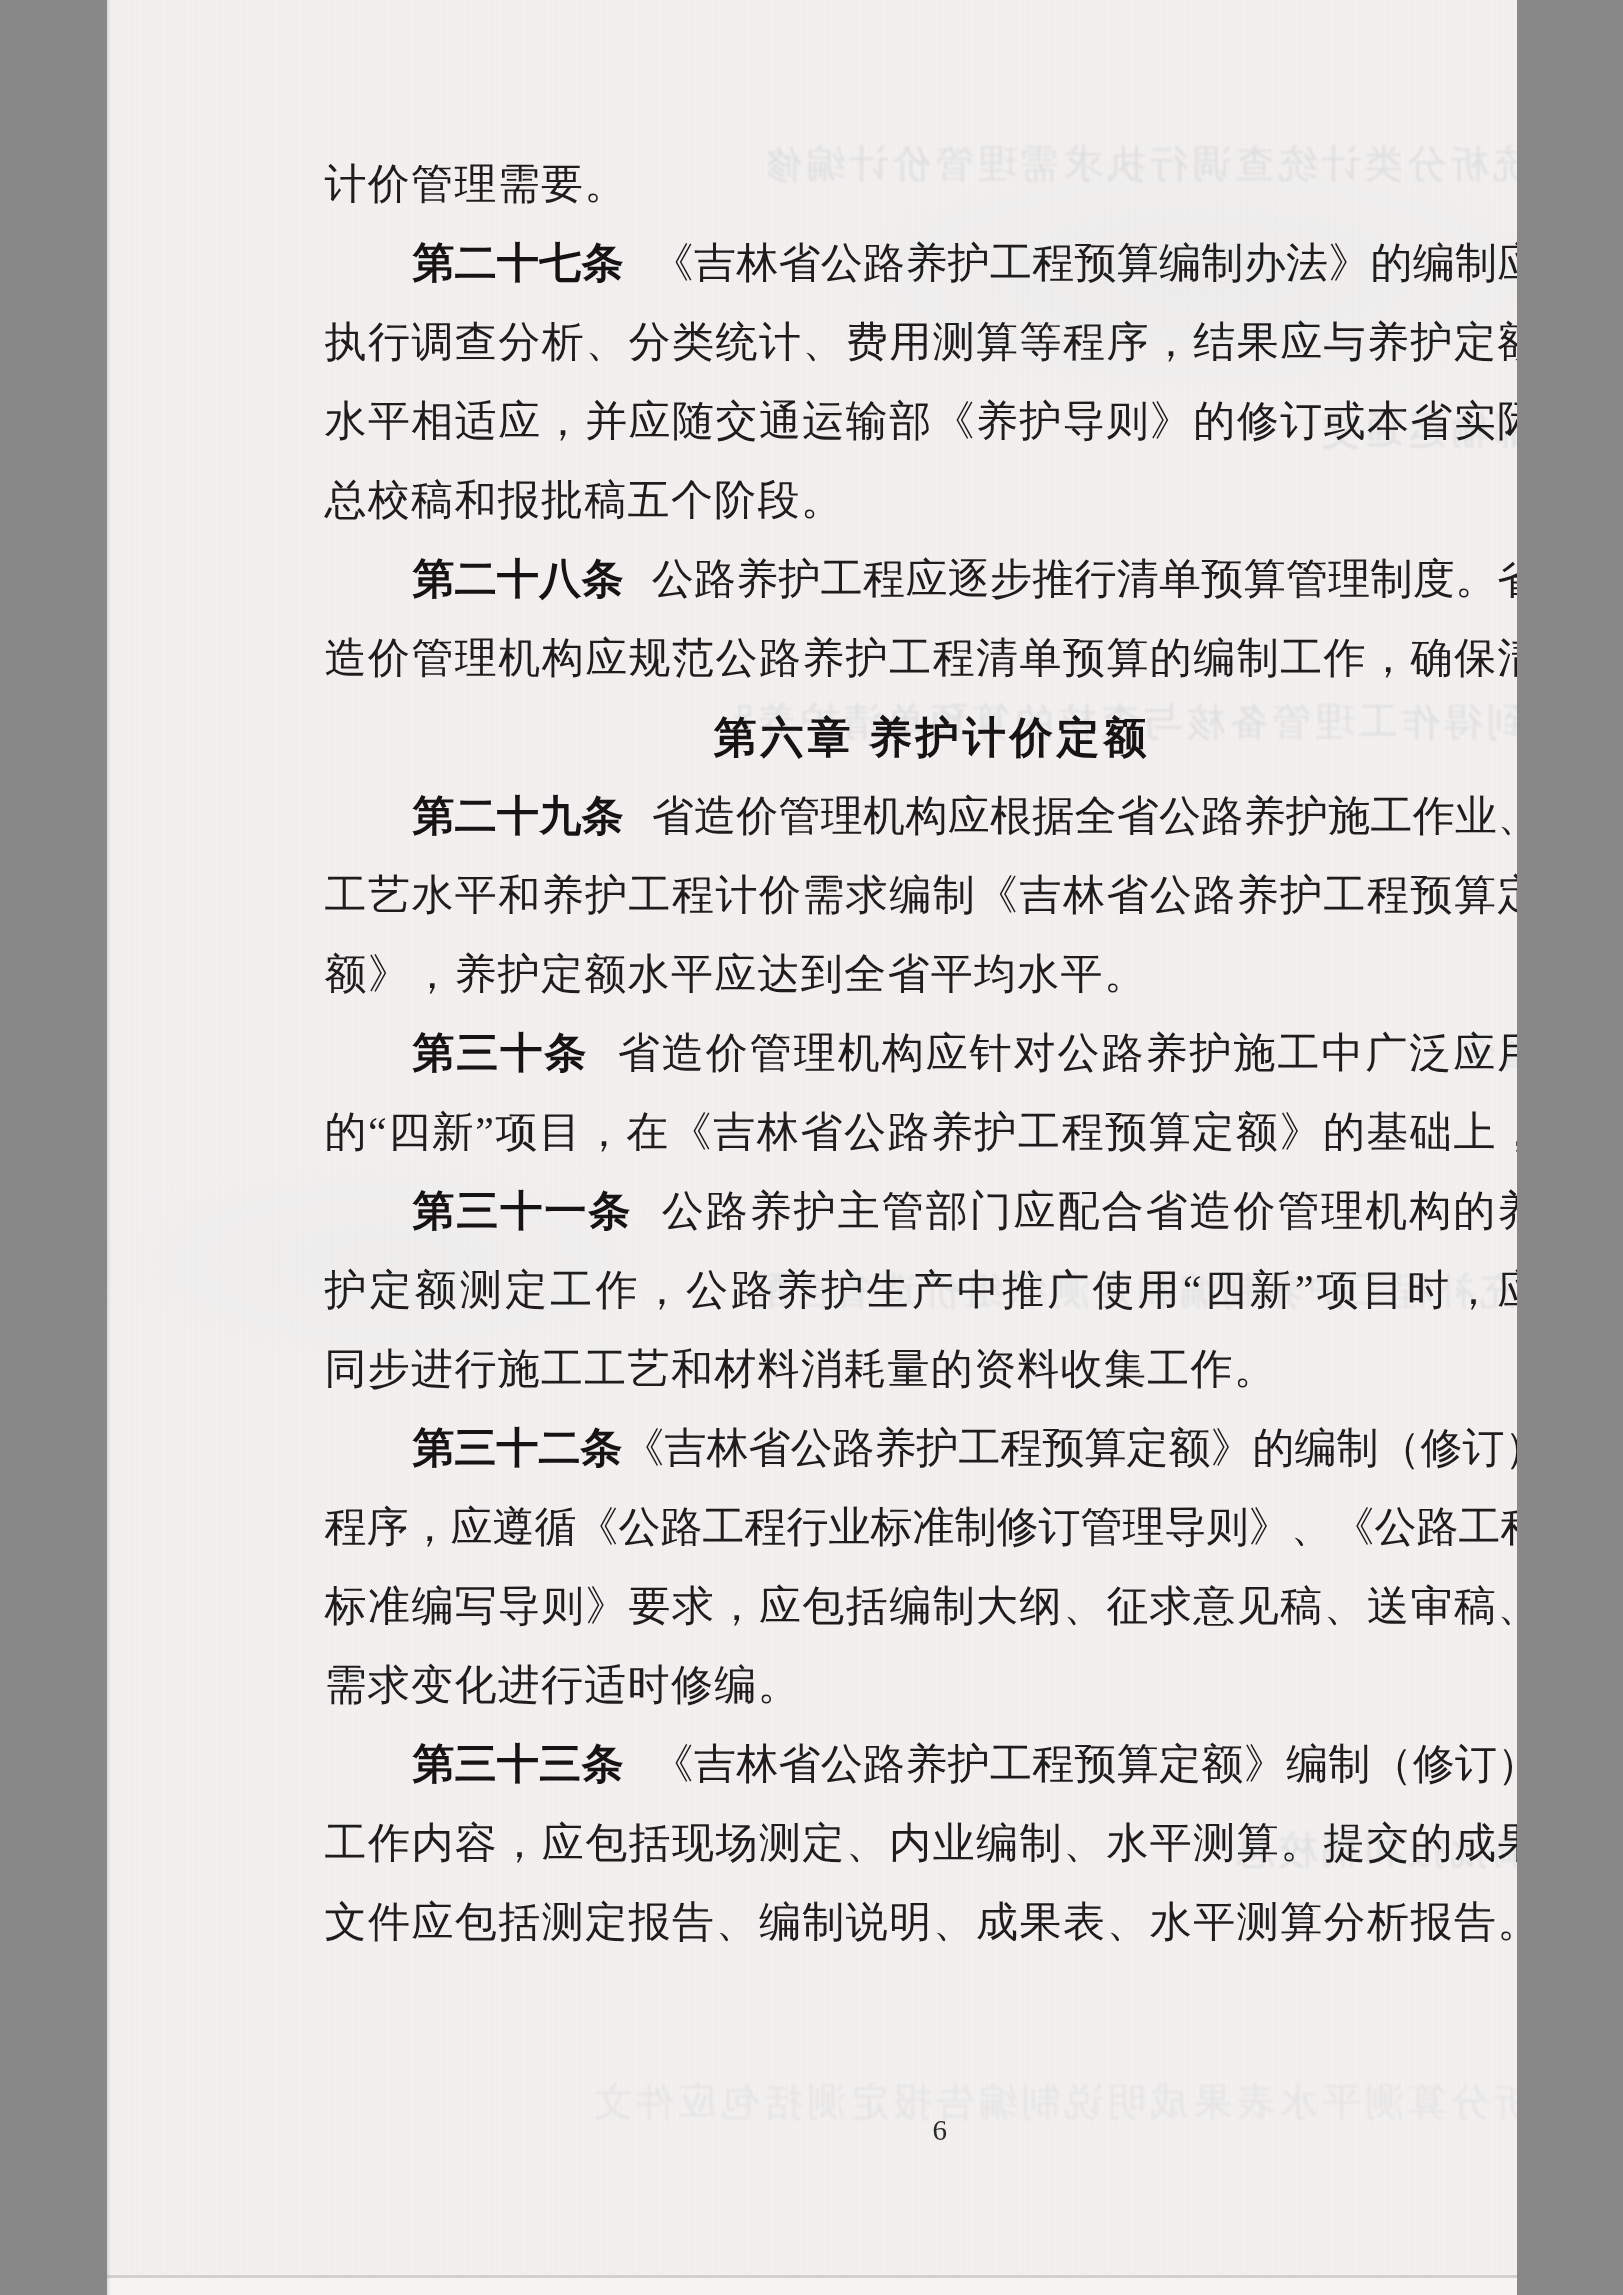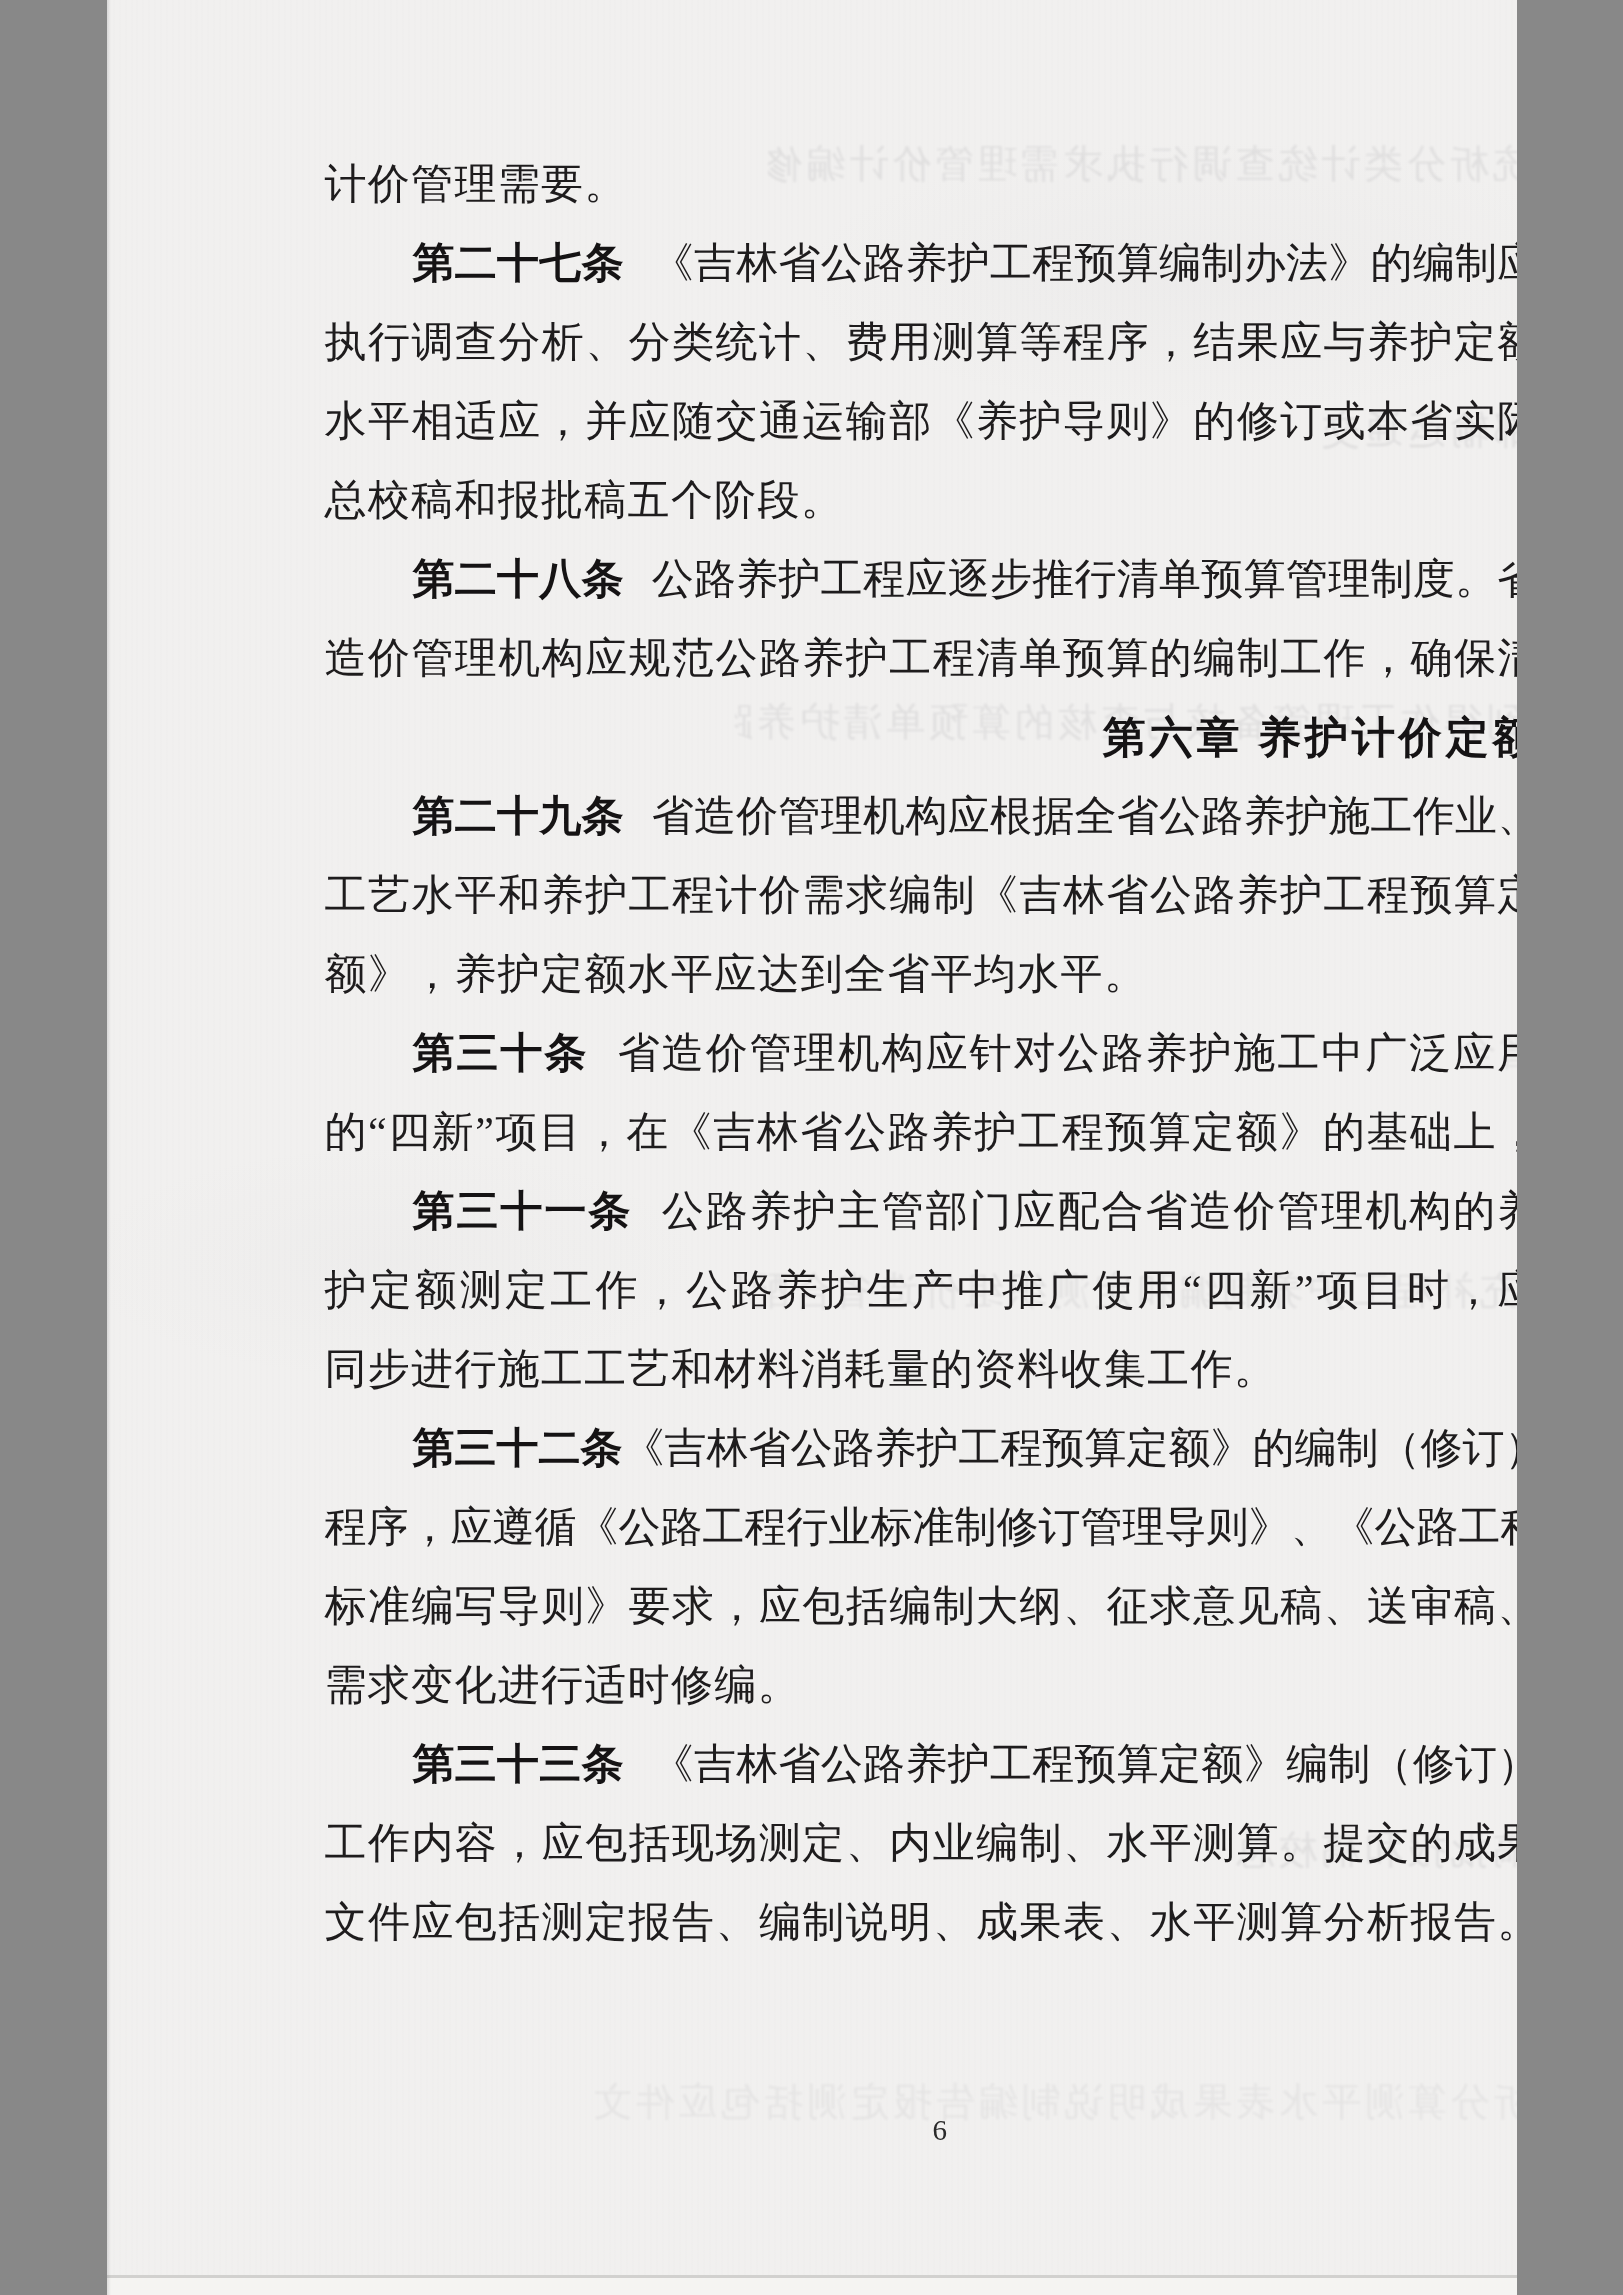--- a/index.html
+++ b/index.html
@@ -35,21 +35,21 @@
     align-items:center;
     justify-content:space-between;
     letter-spacing:0;
   }
   .line.flexline span{display:inline-block;}
   .line.indent{padding-left:88px;}
   .line.flexline.indent{padding-left:88px;}
   .bold{font-weight:bold;color:#151314;}
   .gap{width:27.5px;}
   .line.chapter-heading{
-    text-align:right;
+    text-align:center;
     font-weight:bold;
     font-size:43px;
     color:#151314;
     letter-spacing:3.9px;
   }
   .page-number{
     position:absolute;
     left:826px; top:2114px;
     font-size:29px;
     color:#2a2a2a;

